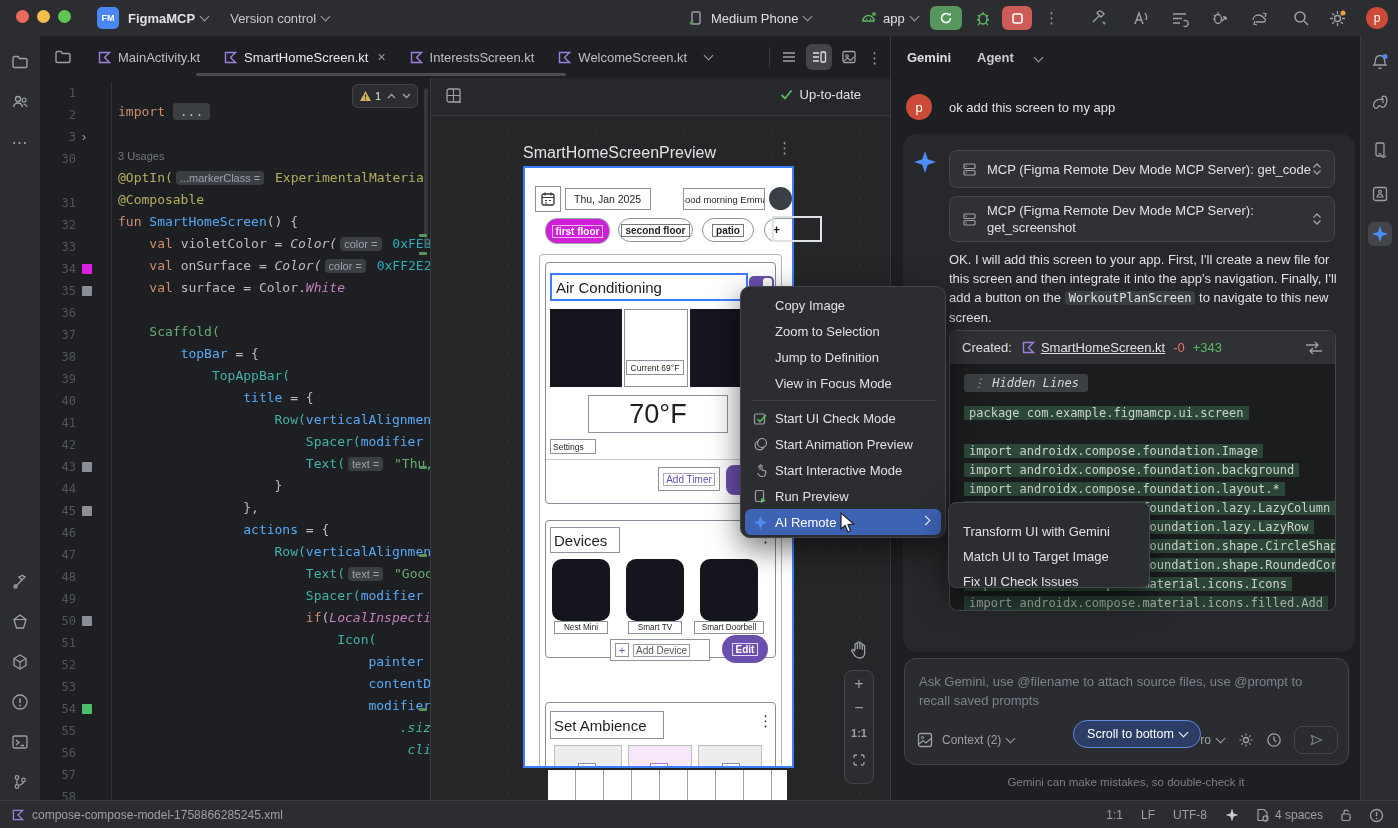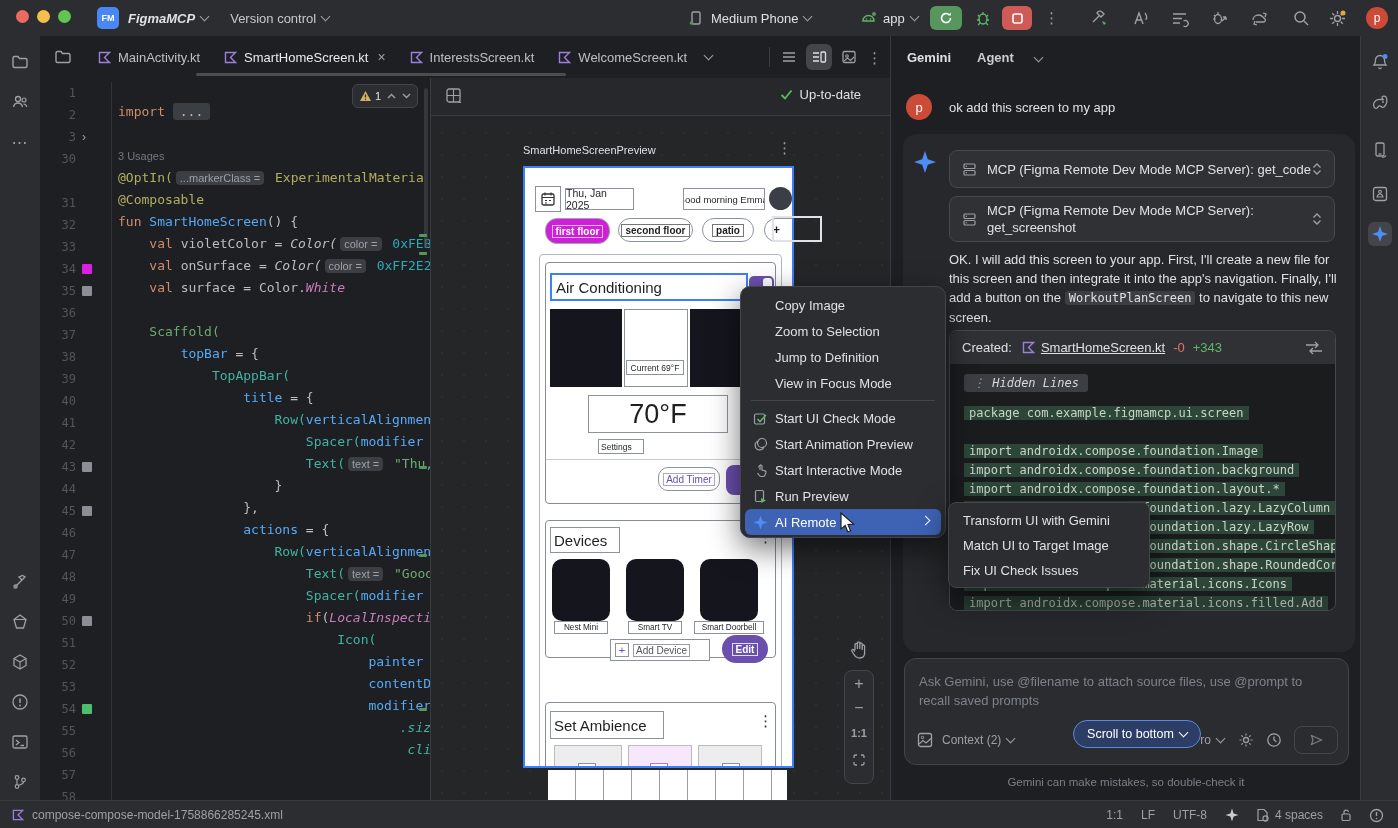--- a/index.html
+++ b/index.html
@@ -59,21 +59,21 @@
   .pill{border-radius:12px;font-weight:bold;}
   
   #ctxmenu{left:740px;top:286px;width:206px;height:252px;background:#2b2d30;border:1px solid #43454a;border-radius:10px;
      box-shadow:0 10px 30px rgba(0,0,0,.55);z-index:50;padding:5px 4px;box-sizing:border-box;}
   .mi{height:26px;display:flex;align-items:center;border-radius:6px;padding:0 8px;color:#dfe1e5;font-size:13px;position:relative;}
   .mi .mico{width:22px;flex:none;display:flex;align-items:center;}
   .mi .sp{width:22px;flex:none;}
   .mi.active{background:#3e63b4;color:#fff;}
   .msep{height:1px;background:#43454a;margin:4px 6px;}
   #submenu{left:948px;top:502px;width:202px;height:86px;background:#2b2d30;border:1px solid #43454a;border-radius:8px;
-     box-shadow:0 10px 30px rgba(0,0,0,.55);z-index:60;padding:5px 4px;box-sizing:border-box;}
+     box-shadow:0 10px 30px rgba(0,0,0,.55);z-index:60;padding:16px 4px;box-sizing:border-box;}
   .smi{height:25px;display:flex;align-items:center;border-radius:6px;padding:0 10px;color:#dfe1e5;font-size:13px;}
   
   #gemini{left:890px;top:36px;width:470px;height:764px;background:#1e1f22;border-left:1px solid #393b40;box-sizing:border-box;}
   .gcard{position:absolute;background:#2f3134;border:1px solid #46484d;border-radius:8px;box-sizing:border-box;}
   #gcontainer{position:absolute;left:12px;top:98px;width:452px;height:518px;background:#26282b;border-radius:14px;}
   #gcreated-body{position:absolute;left:0;top:33px;width:385px;height:246px;background:#1a1c1e;border-radius:0 0 8px 8px;overflow:hidden;}
   .gl{height:19px;line-height:19px;white-space:pre;font:12px "DejaVu Sans Mono",monospace;padding-left:14px;}
   .gl span{background:#2c4739;color:#ccd3c9;padding:0 5px;}
   .gl.gap span{background:none;}
   #gcode .gl:last-child span{opacity:.8;}
@@ -93,21 +93,21 @@
 </head>
 <body>
 
 <div id="root">
 
   <div id="titlebar" class="abs row">
     <span style="margin-left:16px;">
       <span class="tl" style="background:#ec6a5e;"></span><span class="tl" style="background:#f5bf4f;"></span><span class="tl" style="background:#61c554;"></span>
     </span>
     <span style="margin-left:18px;width:22px;height:22px;background:#4a87f5;border-radius:5px;display:flex;align-items:center;justify-content:center;font-size:9px;font-weight:bold;color:#fff;">FM</span>
-    <span class="tbtext" style="margin-left:9px;font-weight:bold;font-style:italic;">FigmaMCP</span>
+    <span class="tbtext" style="margin-left:9px;font-weight:bold;">FigmaMCP</span>
       <span class="chv" style="color:#9da0a8;"></span>
     <span class="tbdim" style="margin-left:22px;">Version control</span>
       <span class="chv" style="color:#9da0a8;"></span>
 
     <span class="row" style="position:absolute;left:688px;">
       <svg width="16" height="16" viewBox="0 0 16 16">
           <rect x="4" y="2" width="8" height="12" rx="1.5" stroke="#9da0a8" fill="none" stroke-width="1.4"></rect>
           <circle cx="3.5" cy="13" r="1.8" fill="#57965c"></circle>
         </svg>
       <span class="tbtext" style="margin-left:7px;">Medium Phone</span>
@@ -519,33 +519,33 @@
           </svg>
       </span>
       <span class="row" style="position:absolute;right:30px;top:9px;">
         <svg width="13" height="11" viewBox="0 0 13 11">
             <path d="M1.5 6l3.5 3.5L11.5 1.5" stroke="#5fb865" fill="none" stroke-width="1.8"></path>
           </svg>
         <span style="margin-left:7px;">Up-to-date</span>
       </span>
     </div>
 
-    <div style="position:absolute;left:92px;top:66px;font-size:11px;color:#dfe1e5;">SmartHomeScreenPreview</div>
+    <div style="position:absolute;left:92px;top:66px;font-size:16px;color:#dfe1e5;">SmartHomeScreenPreview</div>
     <span class="kebab" style="position:absolute;left:346px;top:62px;">⋮</span>
 
     <div id="phoneframe">
 
       <div class="wirebox abs" style="left:10px;top:18px;width:26px;height:26px;display:flex;align-items:center;justify-content:center;">
         <svg width="16" height="16" viewBox="0 0 16 16">
             <rect x="2" y="3" width="12" height="11" rx="1.5" stroke="#333" fill="none" stroke-width="1.3"></rect>
             <path d="M2 6.5h12M5 1.5v3M11 1.5v3" stroke="#333" stroke-width="1.2"></path>
             <path d="M5 9.5h2M9 9.5h2M5 12h2" stroke="#333" stroke-width="1.1"></path>
           </svg>
       </div>
-      <div class="wirebox abs" style="left:40px;top:20px;width:69px;height:22px;font-size:10.5px;display:flex;align-items:center;padding-left:0;">Thu, Jan 2025</div>
+      <div class="wirebox abs" style="left:40px;top:20px;width:86px;height:22px;font-size:10.5px;display:flex;align-items:center;padding-left:8px;">Thu, Jan 2025</div>
       <div class="wirebox abs" style="left:158px;top:20px;width:82px;height:22px;font-size:9.5px;display:flex;align-items:center;justify-content:center;white-space:nowrap;overflow:hidden;">Good morning Emma!</div>
       <div class="abs" style="left:244px;top:19px;width:23px;height:23px;border-radius:50%;background:#3a3f45;"></div>
 
       <div class="abs pill" style="left:20px;top:50px;width:63px;height:24px;background:#cf1fd8;border:1px solid #9aa;display:flex;align-items:center;justify-content:center;">
         <span style="color:#fff;font-size:10px;border:1px solid rgba(255,255,255,.7);padding:0 3px;">first floor</span>
       </div>
       <div class="wirebox abs pill" style="left:93px;top:50px;width:75px;height:24px;display:flex;align-items:center;justify-content:center;">
         <span style="font-size:10px;border:1px solid #777;padding:0 3px;">second floor</span>
       </div>
       <div class="wirebox abs pill" style="left:177px;top:50px;width:52px;height:24px;display:flex;align-items:center;justify-content:center;">
@@ -565,24 +565,24 @@
 
         <div class="abs darkblock" style="left:4px;top:46px;width:72px;height:78px;"></div>
         <div class="wirebox abs" style="left:78px;top:46px;width:64px;height:78px;">
           <span class="wirebox abs" style="left:1px;top:50px;width:58px;height:15px;font-size:8.5px;display:flex;align-items:center;justify-content:center;white-space:nowrap;">Current 69°F</span>
         </div>
         <div class="abs darkblock" style="left:144px;top:46px;width:81px;height:78px;"></div>
 
         <div class="wirebox abs" style="left:42px;top:132px;width:140px;height:38px;display:flex;align-items:center;justify-content:center;">
           <span class="ptext" style="font-size:27px;font-weight:300;">70°F</span>
         </div>
-        <div class="wirebox abs" style="left:4px;top:176px;width:46px;height:15px;font-size:8.5px;display:flex;align-items:center;padding-left:2px;margin-left:48px;">Settings</div>
+        <div class="wirebox abs" style="left:4px;top:176px;width:46px;height:15px;font-size:8.5px;display:flex;align-items:center;padding-left:2px;">Settings</div>
         <div class="abs" style="left:0px;top:196px;width:229px;height:1px;background:#c8ccd2;"></div>
 
-        <div class="wirebox abs" style="left:112px;top:204px;width:62px;height:24px;display:flex;align-items:center;justify-content:center;border-radius:10px;">
+        <div class="wirebox abs" style="left:112px;top:204px;width:62px;height:24px;display:flex;align-items:center;justify-content:center;">
           <span style="color:#6b4fae;font-size:10px;border:1px solid #aab;padding:0 2px;">Add Timer</span>
         </div>
         <div class="abs" style="left:180px;top:202px;width:45px;height:30px;background:#6b4fae;border-radius:8px;display:flex;align-items:center;justify-content:center;">
           <span style="color:#fff;font-size:10px;border:1px solid rgba(255,255,255,.8);padding:0 3px;">A</span>
         </div>
       </div>
 
       <div class="abs" style="left:20px;top:352px;width:229px;height:136px;border:1px solid #878c96;border-radius:4px;background:#fff;">
         <div class="wirebox abs" style="left:4px;top:6px;width:70px;height:26px;display:flex;align-items:center;">
           <span class="ptext" style="font-size:15px;padding-left:3px;">Devices</span>

